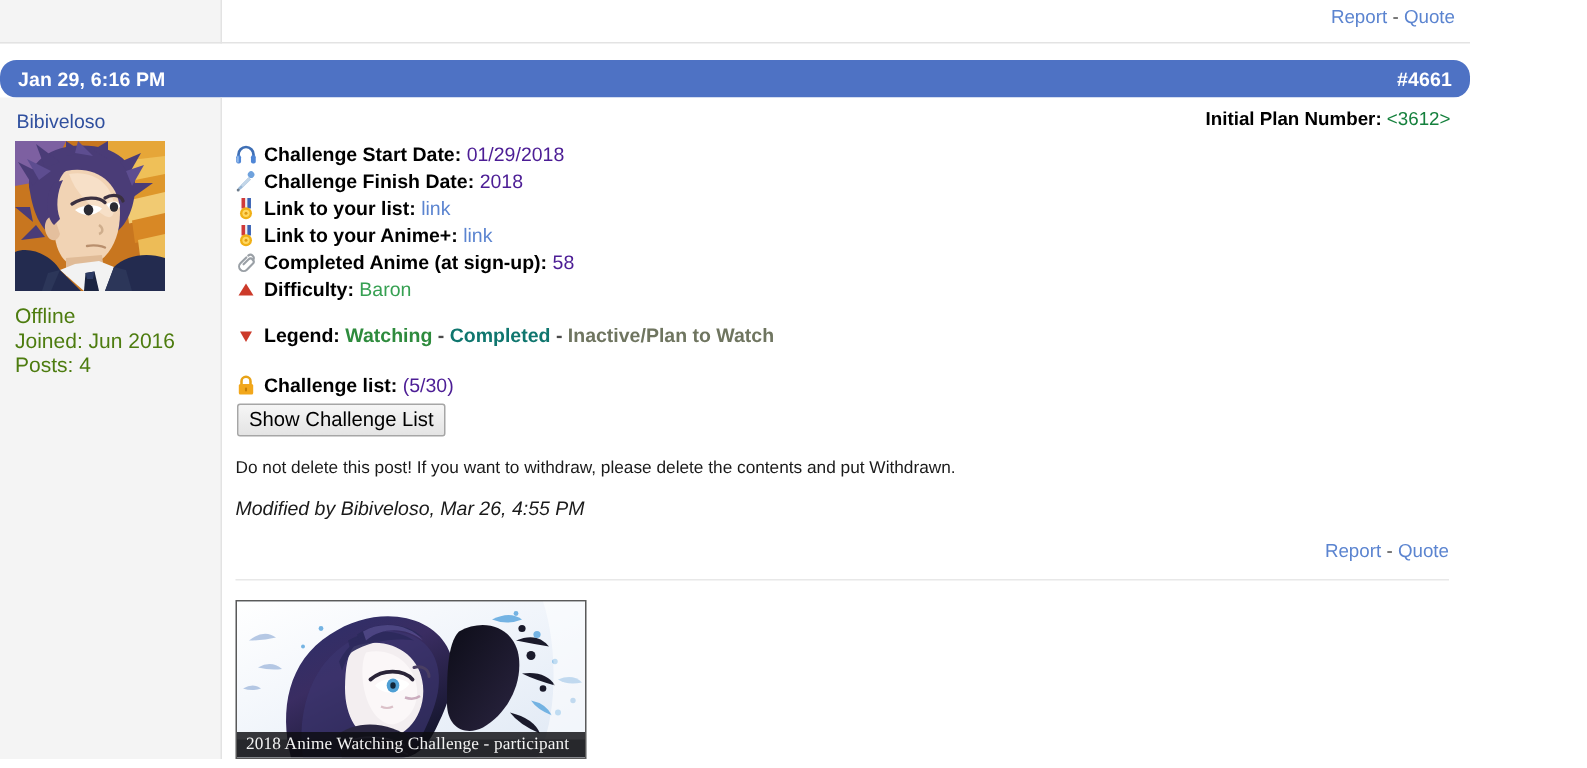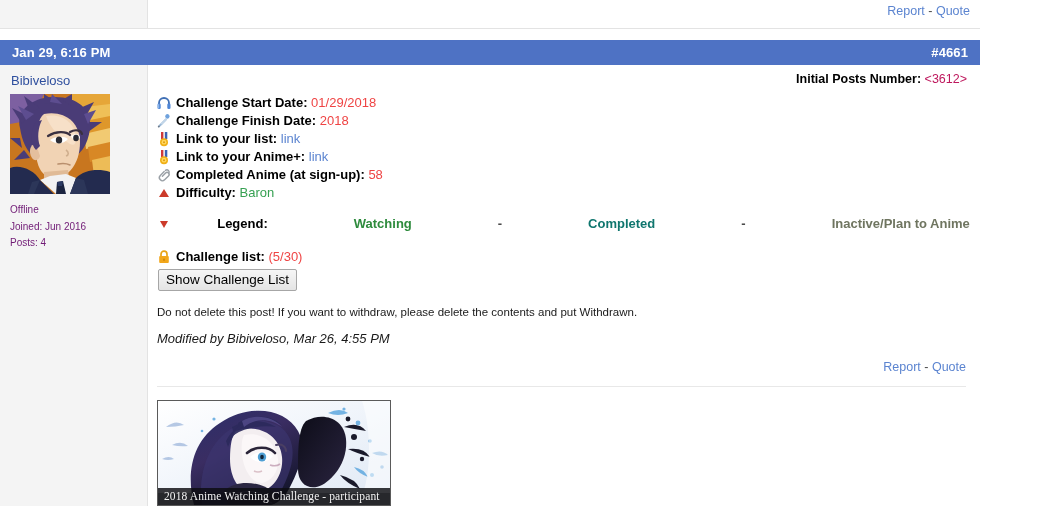--- a/index.html
+++ b/index.html
@@ -52,20 +52,21 @@
     height: 25px;
     background: #4e72c4;
     color: #ffffff;
     display: flex;
     align-items: center;
     justify-content: space-between;
     padding: 0 12px;
     box-sizing: border-box;
     font-weight: bold;
     font-size: 13px;
+    border-radius: 11px;
   }
   .post-header .date { letter-spacing: .1px; }
   .post-header .num { letter-spacing: .1px; }
 
   
   .post { display: flex; }
   .sidebar {
     width: 148px;
     background: #f4f4f4;
     border-right: 1px solid #e3e3e3;
@@ -82,72 +83,72 @@
     text-decoration: none;
   }
   .avatar {
     width: 100px;
     height: 100px;
     display: block;
     margin-bottom: 8px;
     border: 0;
   }
   .meta-line {
-    font-size: 10px;
-    color: #701a75;
+    font-size: 14px;
+    color: #4d7c0f;
     line-height: 16.5px;
     white-space: nowrap;
   }
 
   .content {
     flex: 1;
     background: #ffffff;
     padding: 6px 10px 0 6px;
     position: relative;
     box-sizing: border-box;
   }
 
   .initial-post {
     text-align: right;
     font-size: 12.5px;
     padding: 1px 3px 0 0;
     white-space: nowrap;
   }
   .initial-post b { font-weight: bold; }
-  .initial-post .val { color: #be185d; }
+  .initial-post .val { color: #15803d; }
 
   .form-block { margin: 8px 0 0 2px; }
   .form-row {
     display: flex;
     align-items: flex-start;
     line-height: 17px;
     font-size: 13px;
     margin-bottom: 1px;
     white-space: nowrap;
   }
   .ico {
     width: 16px;
     height: 16px;
     flex: 0 0 16px;
     margin-right: 4px;
     position: relative;
     top: 1px;
   }
   .ico svg { display: block; }
   .lbl { font-weight: bold; }
-  .val { font-weight: normal; color: #ef4444; }
+  .val { font-weight: normal; color: #4c1d95; }
   a.link { color: #5b84d0; text-decoration: none; }
 
   .val-green { color: #36a052; }
   .leg-watching { color: #2e8b3d; font-weight: bold; }
   .leg-completed { color: #0f766e; font-weight: bold; }
   .leg-inactive { color: #6f7560; font-weight: bold; }
   .leg-dash { color: #4a4a4a; font-weight: bold; }
 
-  .legend-row { margin-top: 14px; justify-content: space-between; }
+  .legend-row { margin-top: 14px; }
   .challist-row { margin-top: 16px; }
 
   .show-btn {
     margin: 3px 0 0 2px;
     font-family: "Liberation Sans", sans-serif;
     font-size: 13.5px;
     padding: 2px 7px 3px 7px;
     background: linear-gradient(#f6f6f6, #e4e4e4);
     border: 1px solid #a6a6a6;
     border-radius: 2px;
@@ -309,21 +310,21 @@
       </svg>
 
       <div class="meta-line">Offline</div>
       <div class="meta-line">Joined: Jun 2016</div>
       <div class="meta-line">Posts: 4</div>
     </div>
 
     <div class="content">
 
       <div class="initial-post">
-        <b>Initial Posts Number:</b>
+        <b>Initial Plan Number:</b>
         <span class="val">&lt;3612&gt;</span>
       </div>
 
       <div class="form-block">
 
         
         <div class="form-row">
           <span class="ico">
             <svg width="16" height="16" viewBox="0 0 16 16">
               <path d="M3 10 V8 a5 5 0 0 1 10 0 v2" fill="none" stroke="#3f6fb5" stroke-width="1.8"></path>
@@ -421,21 +422,21 @@
           <span class="lbl">Legend:</span>
           <span>&nbsp;</span>
           <span class="leg-watching">Watching</span>
           <span>&nbsp;</span>
             <span class="leg-dash">-</span>
             <span>&nbsp;</span>
           <span class="leg-completed">Completed</span>
           <span>&nbsp;</span>
             <span class="leg-dash">-</span>
             <span>&nbsp;</span>
-          <span class="leg-inactive">Inactive/Plan to Anime</span>
+          <span class="leg-inactive">Inactive/Plan to Watch</span>
         </div>
 
         
         <div class="form-row challist-row">
           <span class="ico">
             <svg width="16" height="16" viewBox="0 0 16 16">
               <path d="M5 7 V5.2 a3 3 0 0 1 6 0 V7" fill="none" stroke="#e8a317" stroke-width="1.7"></path>
               <rect x="3.2" y="7" width="9.6" height="7" rx="1" fill="#f2a71b"></rect>
               <rect x="4" y="7.8" width="8" height="2" fill="#f7c košice" opacity="0"></rect>
               <rect x="7.3" y="9.4" width="1.4" height="2.6" rx="0.7" fill="#c57f08"></rect>

